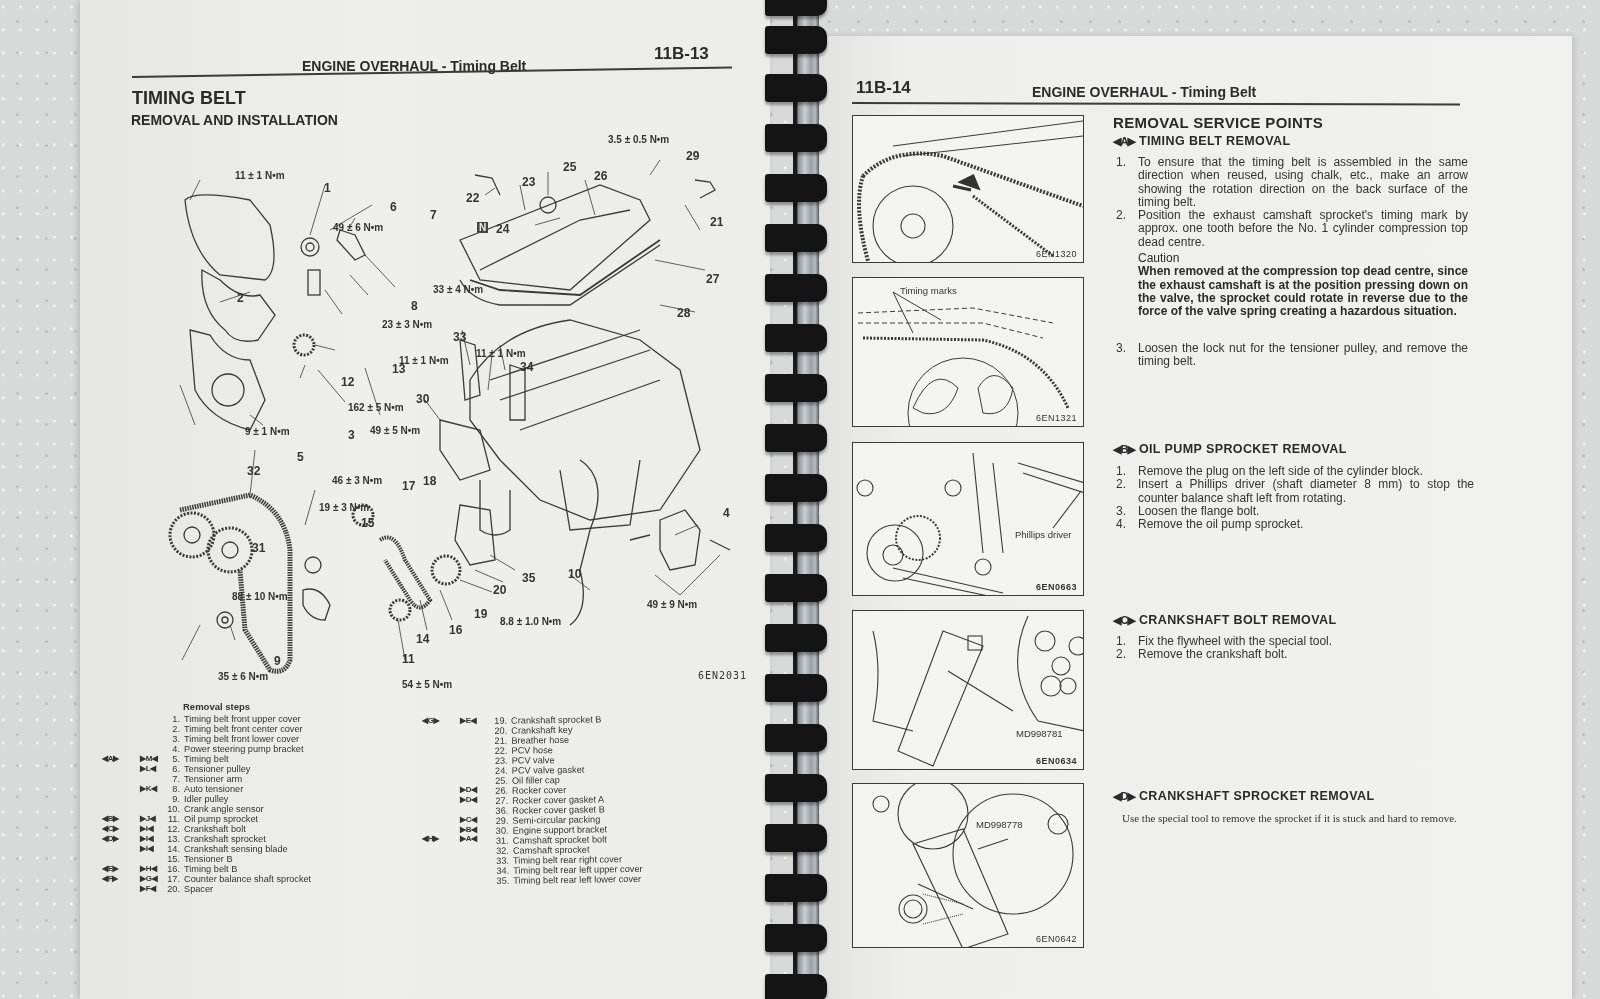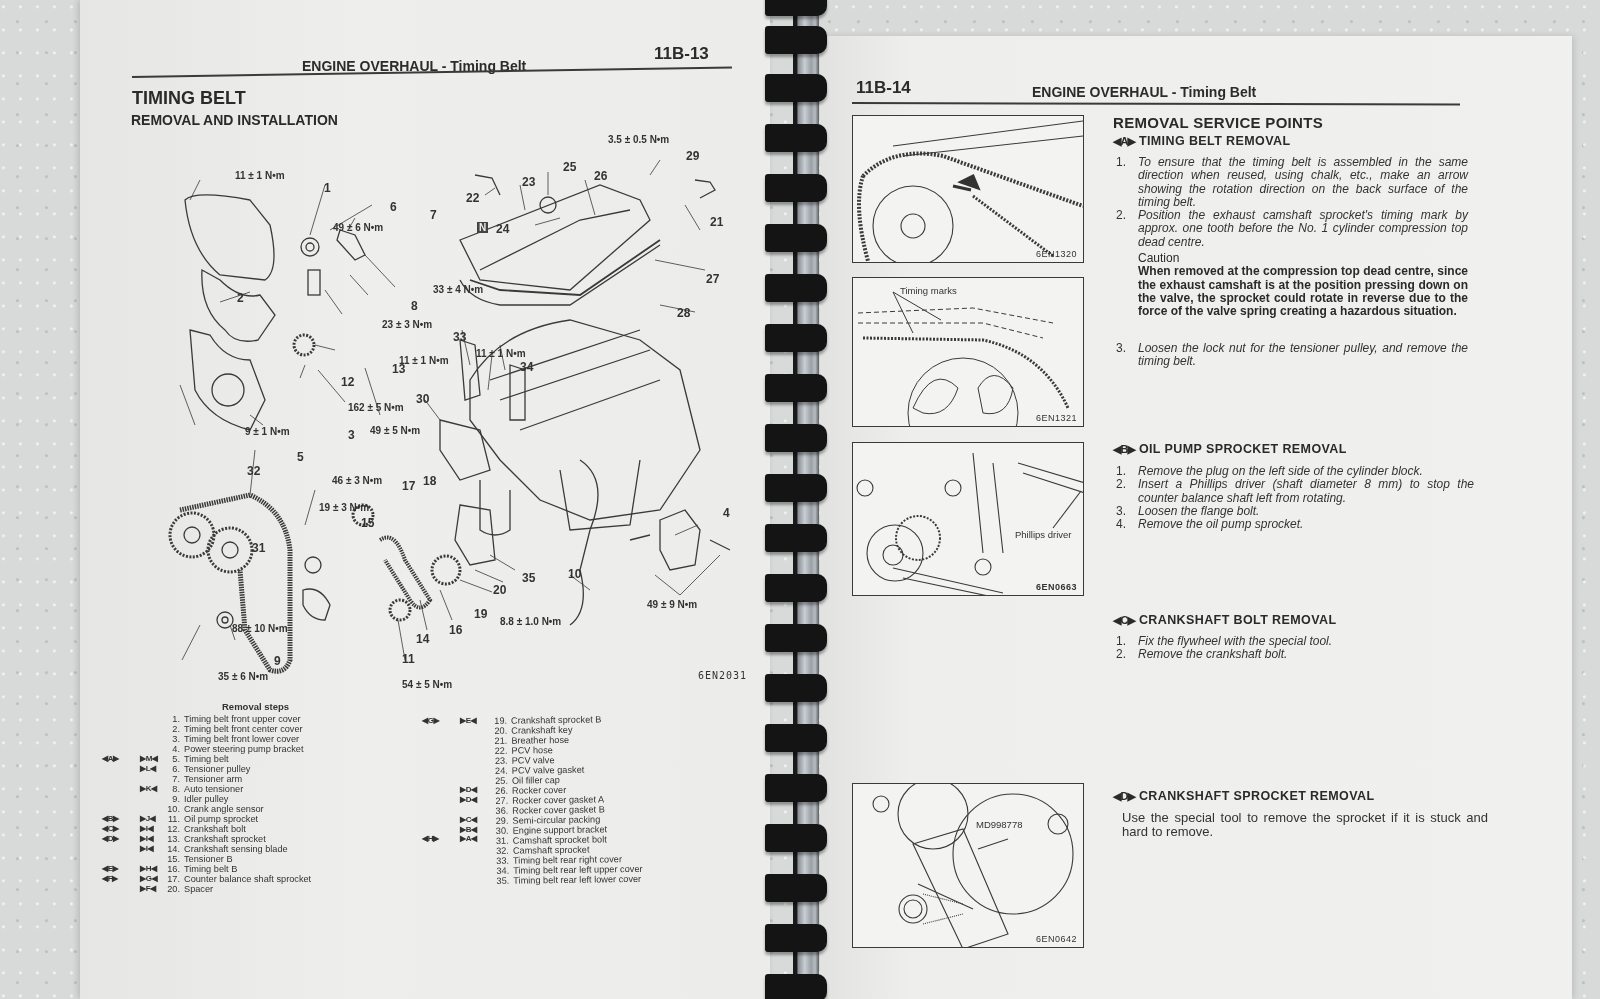--- a/index.html
+++ b/index.html
@@ -39,43 +39,43 @@
   .title-main { position: absolute; left: 52px; top: 88px; font-size: 18px; font-weight: bold; color: #2a2a2a; }
   .title-sub { position: absolute; left: 51px; top: 112px; font-size: 14px; font-weight: bold; color: #2a2a2a; }
 
   
   .diagram { position: absolute; left: 60px; top: 130px; width: 610px; height: 560px; }
   .lbl { position: absolute; font-size: 12px; font-weight: bold; color: #333; white-space: nowrap; }
   .torque { position: absolute; font-size: 10px; font-weight: bold; color: #333; white-space: nowrap; }
   .fig-code { position: absolute; font-family: "DejaVu Sans Mono", monospace; font-size: 10px; color: #333; letter-spacing: 1px; }
 
   
-  .steps-title { position: absolute; left: 103px; top: 701px; font-size: 9.5px; font-weight: bold; color: #333; margin-left: 39px; }
+  .steps-title { position: absolute; left: 103px; top: 701px; font-size: 9.5px; font-weight: bold; color: #333; }
   .steps-col { position: absolute; font-size: 9.2px; line-height: 10px; color: #333; }
   .step { position: relative; height: 10px; white-space: nowrap; }
   .step .num { display: inline-block; width: 20px; text-align: right; margin-right: 4px; }
   .mark { position: absolute; font-size: 8px; font-weight: bold; color: #333; white-space: nowrap; letter-spacing: -0.5px; }
 
   
   .fig-box { position: absolute; left: 32px; width: 232px; border: 1.2px solid #3a3a3a; background: #f3f3f1; overflow: hidden; }
   .fig-box svg { position: absolute; inset: 0; }
   .fig-label { position: absolute; font-size: 9.5px; color: #333; white-space: nowrap; }
   .fig-id { position: absolute; right: 6px; bottom: 3px; font-size: 9px; color: #333; letter-spacing: 0.5px; }
 
   .rsp-title { position: absolute; left: 293px; top: 78px; font-size: 15px; font-weight: bold; color: #2a2a2a; letter-spacing: 0.3px; }
   .sec-head { position: absolute; left: 293px; font-size: 12.5px; font-weight: bold; color: #2a2a2a; letter-spacing: 0.4px; white-space: nowrap; }
   .sec-head .badge { display: inline-block; font-size: 11px; margin-right: 4px; letter-spacing: -1px; }
   .body-list { position: absolute; left: 296px; width: 352px; font-size: 12px; line-height: 13.3px; color: #333; }
   .body-list .item { display: flex; text-align: justify; }
   .body-list .item .n { width: 22px; flex: none; }
-  .body-list .item .t { flex: 1; font-style: italic; }
+  .body-list .item .t { flex: 1; }
   .caution { position: absolute; left: 318px; width: 330px; font-size: 12px; line-height: 13.3px; color: #2a2a2a; }
   .caution .ct { font-weight: normal; }
   .caution .cb { font-weight: bold; text-align: justify; }
-  .para { position: absolute; left: 302px; width: 366px; font-size: 13px; line-height: 14px; color: #333; text-align: justify; }
+  .para { position: absolute; left: 302px; width: 366px; font-size: 11px; line-height: 14px; color: #333; text-align: justify; font-family: Liberation Serif, serif; }
 </style>
 </head>
 <body>
 
 <div class="desk"></div>
 
 <div class="page page-left">
   <div class="hdr" style="left:222px; top:58px;">ENGINE OVERHAUL - Timing Belt</div>
   <div class="hdr pg-num" style="left:574px; top:44px;text-align:center;">11B-13</div>
   <div class="rule" style="left:52px; top:76px; width:600px; transform:rotate(-0.9deg); transform-origin:left;"></div>
@@ -235,21 +235,21 @@
     <div class="torque" style="left:293px; top:154px;">33 ± 4 N•m</div>
     <div class="torque" style="left:242px; top:189px;">23 ± 3 N•m</div>
     <div class="torque" style="left:259px; top:225px;">11 ± 1 N•m</div>
     <div class="torque" style="left:208px; top:272px;">162 ± 5 N•m</div>
     <div class="torque" style="left:105px; top:296px;">9 ± 1 N•m</div>
     <div class="torque" style="left:230px; top:295px;">49 ± 5 N•m</div>
     <div class="torque" style="left:336px; top:218px;">11 ± 1 N•m</div>
     <div class="torque" style="left:468px; top:4px;">3.5 ± 0.5 N•m</div>
     <div class="torque" style="left:192px; top:345px;">46 ± 3 N•m</div>
     <div class="torque" style="left:179px; top:372px;">19 ± 3 N•m</div>
-    <div class="torque" style="left:92px; top:461px;margin-top:32px;">88 ± 10 N•m</div>
+    <div class="torque" style="left:92px; top:461px;">88 ± 10 N•m</div>
     <div class="torque" style="left:78px; top:541px;">35 ± 6 N•m</div>
     <div class="torque" style="left:262px; top:549px;">54 ± 5 N•m</div>
     <div class="torque" style="left:360px; top:486px;">8.8 ± 1.0 N•m</div>
     <div class="torque" style="left:507px; top:469px;">49 ± 9 N•m</div>
 
     <div class="fig-code" style="left:558px; top:540px;">6EN2031</div>
   </div>
 
   <div class="steps-title">Removal steps</div>
 
@@ -369,20 +369,38 @@
         <path d="M40 125 L150 150 M50 135 L140 154"></path>
         <path d="M165 20 L232 40 M170 30 L232 50"></path>
         <path d="M120 10 L130 110 M140 20 L150 110"></path>
         <path d="M200 85 L228 48"></path>
       </g>
     </svg>
     <div class="fig-label" style="left:162px; top:86px;">Phillips driver</div>
     <div class="fig-id" style="font-weight:bold;">6EN0663</div>
   </div>
 
+  <div class="fig-box" style="top:574px; height:160px;">
+    <svg width="232" height="160">
+      <g fill="none" stroke="#3a3a3a" stroke-width="1.1">
+        <path d="M90 20 L130 35 L80 155 L45 140 Z"></path>
+        <rect x="115" y="25" width="14" height="14"></rect>
+        <path d="M175 5 Q150 60 185 110 L232 120"></path>
+        <circle cx="192" cy="30" r="10"></circle>
+          <circle cx="208" cy="55" r="9"></circle>
+          <circle cx="198" cy="75" r="10"></circle>
+        <circle cx="215" cy="75" r="8"></circle>
+          <circle cx="225" cy="35" r="9"></circle>
+        <path d="M95 60 L160 100"></path>
+        <path d="M20 20 Q30 60 20 110 L60 120"></path>
+      </g>
+    </svg>
+    <div class="fig-label" style="left:163px; top:117px;">MD998781</div>
+    <div class="fig-id" style="font-weight:bold;">6EN0634</div>
+  </div>
 
   <div class="fig-box" style="top:747px; height:165px;">
     <svg width="232" height="165">
       <g fill="none" stroke="#3a3a3a" stroke-width="1.1">
         <circle cx="80" cy="30" r="35"></circle>
         <circle cx="160" cy="70" r="60"></circle>
         <path d="M60 60 L110 45 L155 150 L110 165 Z"></path>
         <path d="M65 100 L120 125"></path>
         <circle cx="60" cy="125" r="14"></circle>
           <circle cx="60" cy="125" r="9"></circle>

